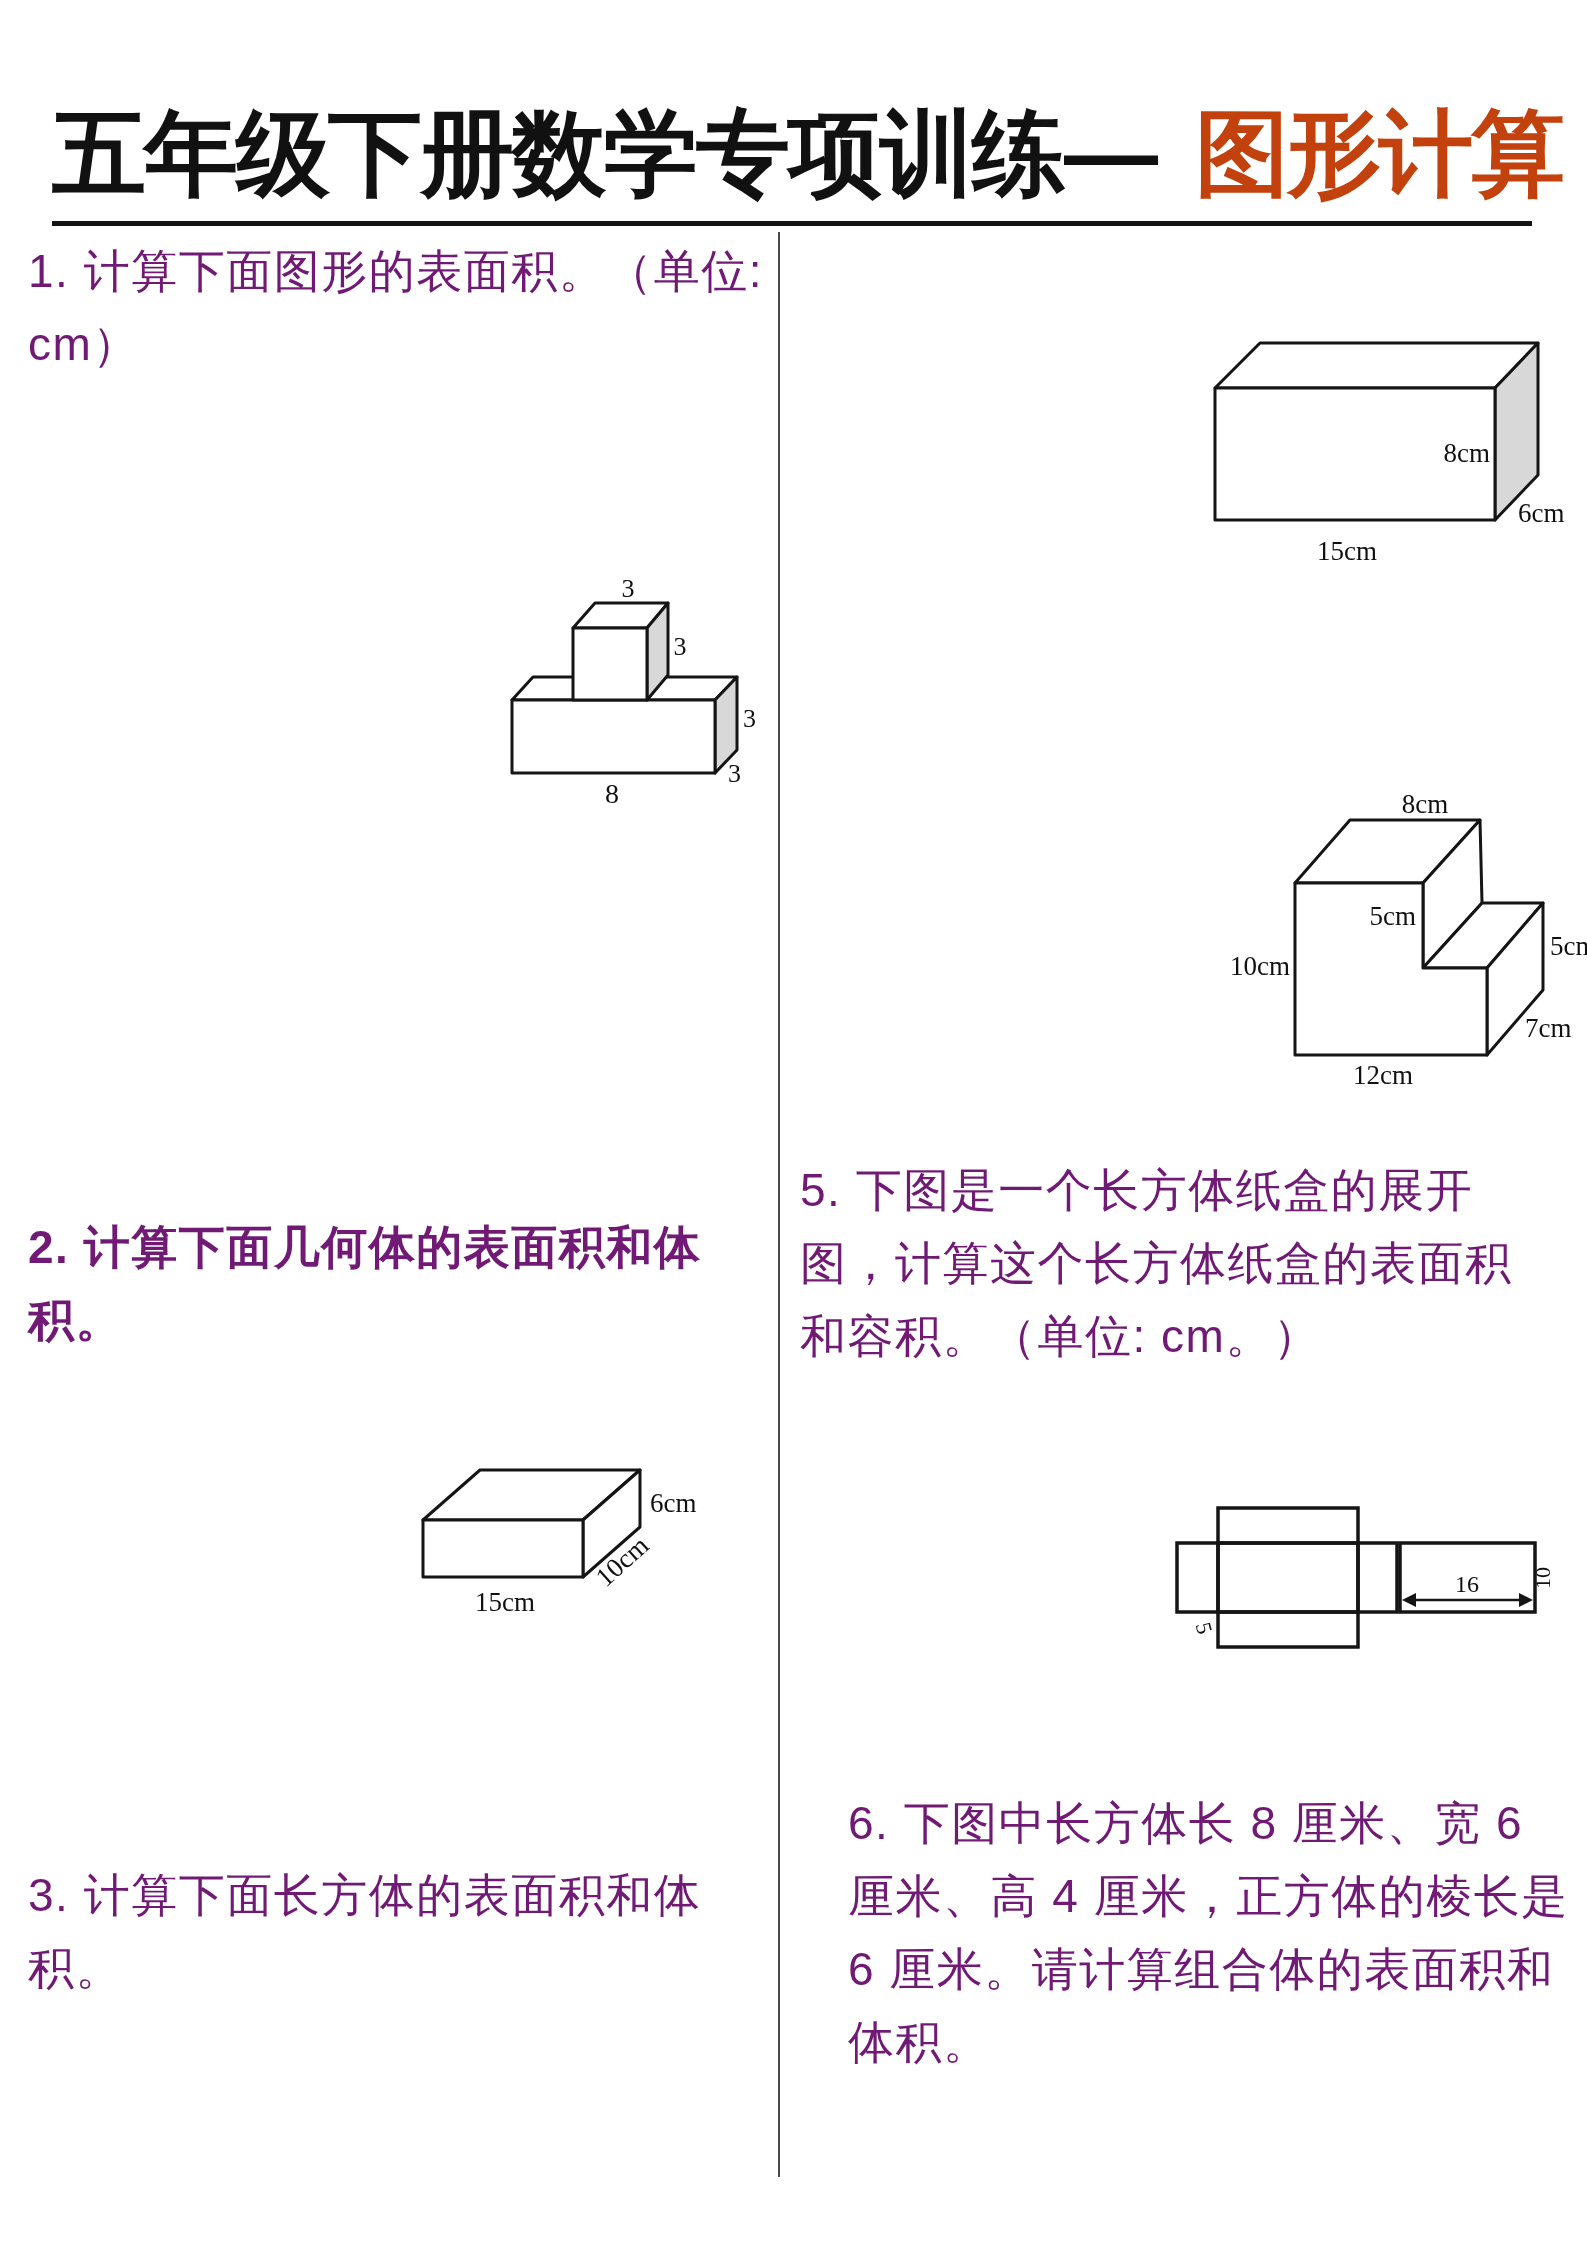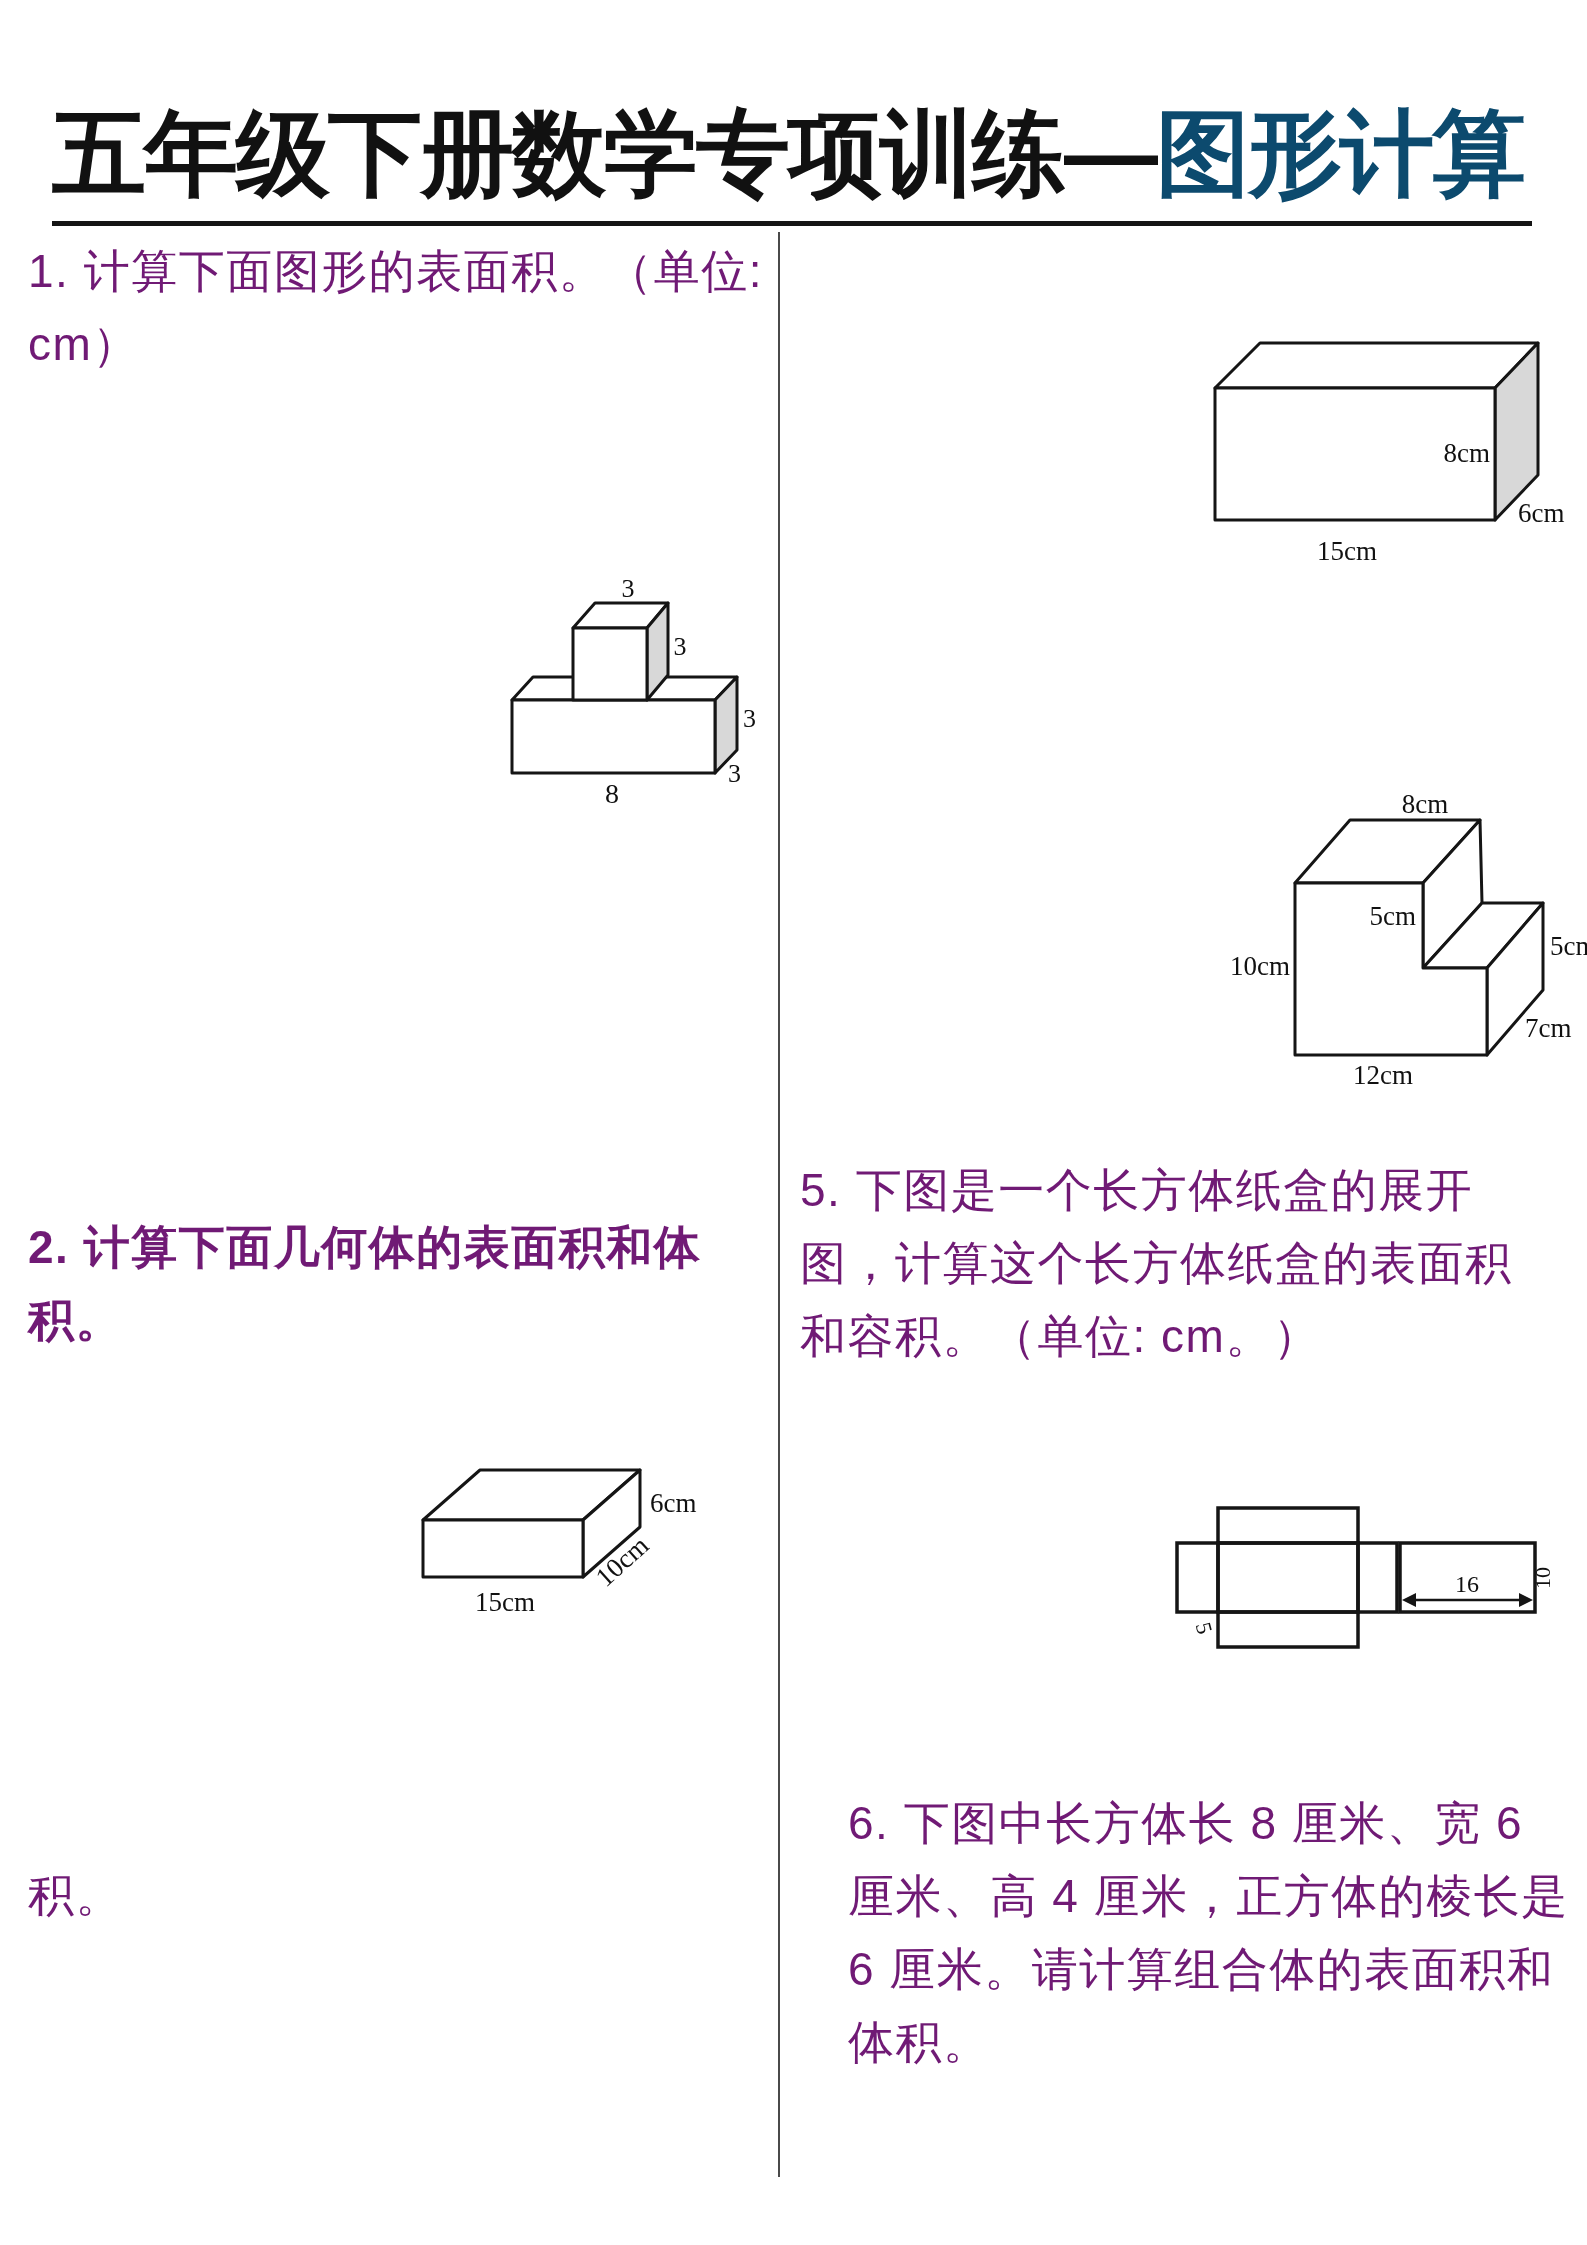--- a/index.html
+++ b/index.html
@@ -6,21 +6,21 @@
   body{
     width:1587px;height:2245px;overflow:hidden;background:#ffffff;
     font-family:"Liberation Sans",sans-serif;position:relative;
   }
   .page{position:absolute;left:0;top:0;width:1587px;height:2245px;background:#ffffff;}
   .title{
     position:absolute;left:52px;top:104px;font-size:94px;font-weight:900;
     letter-spacing:-2px;white-space:nowrap;color:#111;line-height:100px;
     font-family:"Liberation Sans",sans-serif;
   }
-  .title-red{color:#0c4a6e;}
+  .title-red{color:#c2410c;margin-left:39px;}
   .title-underline{position:absolute;left:52px;top:221px;width:1480px;height:5px;background:#141414;}
   .divider{position:absolute;left:778px;top:232px;width:2px;height:1945px;background:#4a4a4a;}
   .prob{
     position:absolute;font-size:46px;line-height:73px;color:#701a75;
     letter-spacing:1.5px;font-family:"Liberation Sans",sans-serif;
   }
   .prob div{white-space:nowrap;}
   .fig{position:absolute;}
   .fig text{
     font-family:"Liberation Serif",serif;fill:#111;
@@ -113,20 +113,21 @@
     </g>
     <line x1="242" y1="100" x2="353" y2="100" stroke="#151515" stroke-width="2.5"></line>
     <polygon points="232,100 246,93 246,107" fill="#151515"></polygon>
     <polygon points="363,100 349,93 349,107" fill="#151515"></polygon>
     <text x="297" y="92" font-size="24" text-anchor="middle">16</text>
     <text x="380" y="78" font-size="22" text-anchor="middle" transform="rotate(-90 380 78)">10</text>
     <text x="27" y="130" font-size="22" text-anchor="middle" transform="rotate(75 27 130)">5</text>
   </svg>
 
   <div class="prob" style="left:28px;top:1859px;width:745px;">
+    <div>3. 计算下面长方体的表面积和体</div>
     <div>积。</div>
   </div>
 
   <div class="prob" style="left:848px;top:1787px;width:775px;">
     <div>6. 下图中长方体长 8 厘米、宽 6</div>
     <div>厘米、高 4 厘米，正方体的棱长是</div>
     <div>6 厘米。请计算组合体的表面积和</div>
     <div>体积。</div>
   </div>
 

